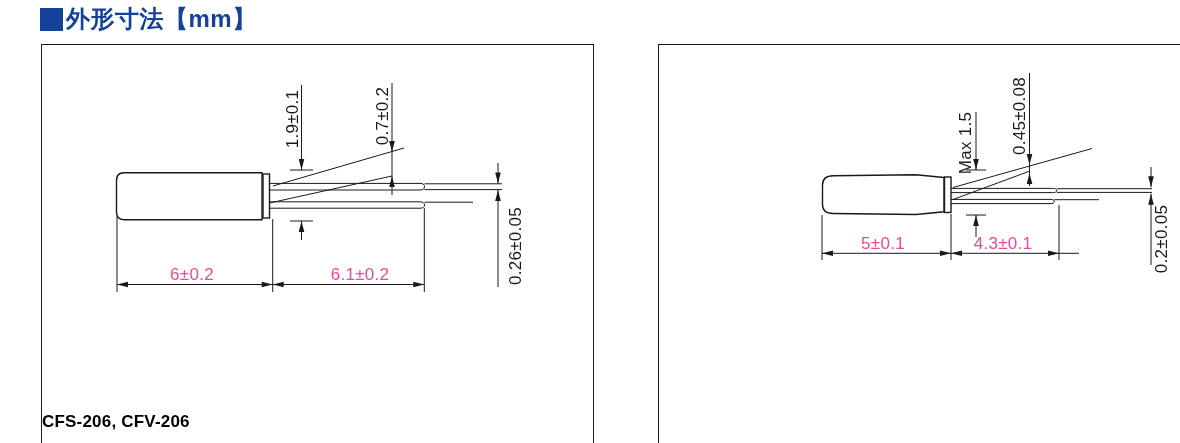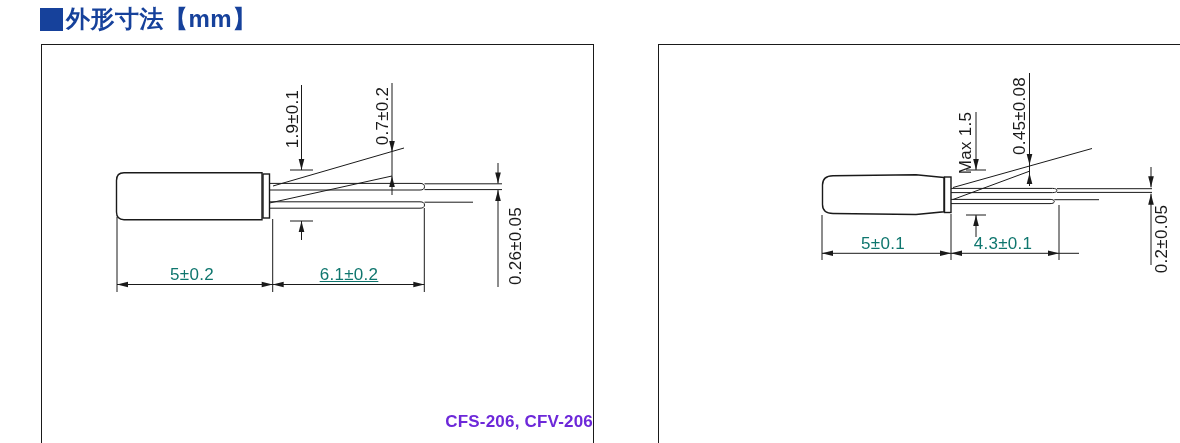--- a/index.html
+++ b/index.html
@@ -12,30 +12,30 @@
   .header{position:absolute;left:4px;top:3px;display:flex;align-items:center;}
   .hdr-sq{width:23px;height:23px;background:#16419b;flex:0 0 auto;margin-right:3px;}
   .hdr-title{font-size:24px;font-weight:bold;color:#16419b;letter-spacing:0.5px;white-space:nowrap;}
   .panel{
     position:absolute;top:44px;height:405px;border:1.5px solid #1a1a1a;background:#fff;
   }
   .panel-1{left:5px;width:551px;}
   .panel-2{left:622px;width:556px;}
   .panel svg{position:absolute;left:0;top:0;}
   .dim{
-    position:absolute;font-size:17px;color:#0f766e;white-space:nowrap;
+    position:absolute;font-size:17px;color:#ec4899;white-space:nowrap;
     transform:translateX(-50%);letter-spacing:0.3px;
   }
   .dim-rot{
     position:absolute;font-size:17px;color:#1a1a1a;white-space:nowrap;
     transform:translate(-50%,-50%) rotate(-90deg);letter-spacing:0.3px;
   }
   .caption{
-    position:absolute;left:0;top:367px;width:100%;text-align:right;
-    font-size:17px;font-weight:bold;color:#6d28d9;letter-spacing:0.2px;
+    position:absolute;left:0;top:367px;width:100%;text-align:left;
+    font-size:17px;font-weight:bold;color:#000000;letter-spacing:0.2px;
   }
   .ln{stroke:#1a1a1a;fill:none;}
   .w14{stroke-width:1.4;}
   .w10{stroke-width:1;}
   .ar{fill:#1a1a1a;stroke:none;}
 </style>
 </head>
 <body>
 
 <div class="stage">
@@ -72,22 +72,22 @@
       <path class="ln w10" d="M75,239.5 H382.3 M75,172 V247 M230.7,174 V247 M382.3,163 V247"></path>
       <polygon class="ar" points="75,239.5 86,236.7 86,242.3"></polygon>
       <polygon class="ar" points="230.7,239.5 219.7,236.7 219.7,242.3"></polygon>
       <polygon class="ar" points="230.7,239.5 241.7,236.7 241.7,242.3"></polygon>
       <polygon class="ar" points="382.3,239.5 371.3,236.7 371.3,242.3"></polygon>
     </svg>
 
     <span class="dim-rot" style="left:250.5px;top:74px;">1.9±0.1</span>
     <span class="dim-rot" style="left:340.5px;top:71px;">0.7±0.2</span>
     <span class="dim-rot" style="left:474px;top:201px;">0.26±0.05</span>
-    <span class="dim" style="left:150px;top:220px;">5±0.2</span>
-    <span class="dim" style="left:307px;top:220px;text-decoration:underline;">6.1±0.2</span>
+    <span class="dim" style="left:150px;top:220px;">6±0.2</span>
+    <span class="dim" style="left:318px;top:220px;">6.1±0.2</span>
     <div class="caption">CFS-206, CFV-206</div>
   </div>
 
   <div class="panel panel-2">
     <svg width="553" height="401" viewBox="0 0 553 401">
 
       <path class="ln w14" d="M285,132.5 L257,129.8 L174,130.8 Q163.5,131 163.5,140 L163.5,159.5 Q163.5,168.4 174,168.5 L257,169.5 L285,166.8 Z"></path>
 
       <rect class="ln w14" x="285.5" y="132" width="6.5" height="35.5"></rect>
 

